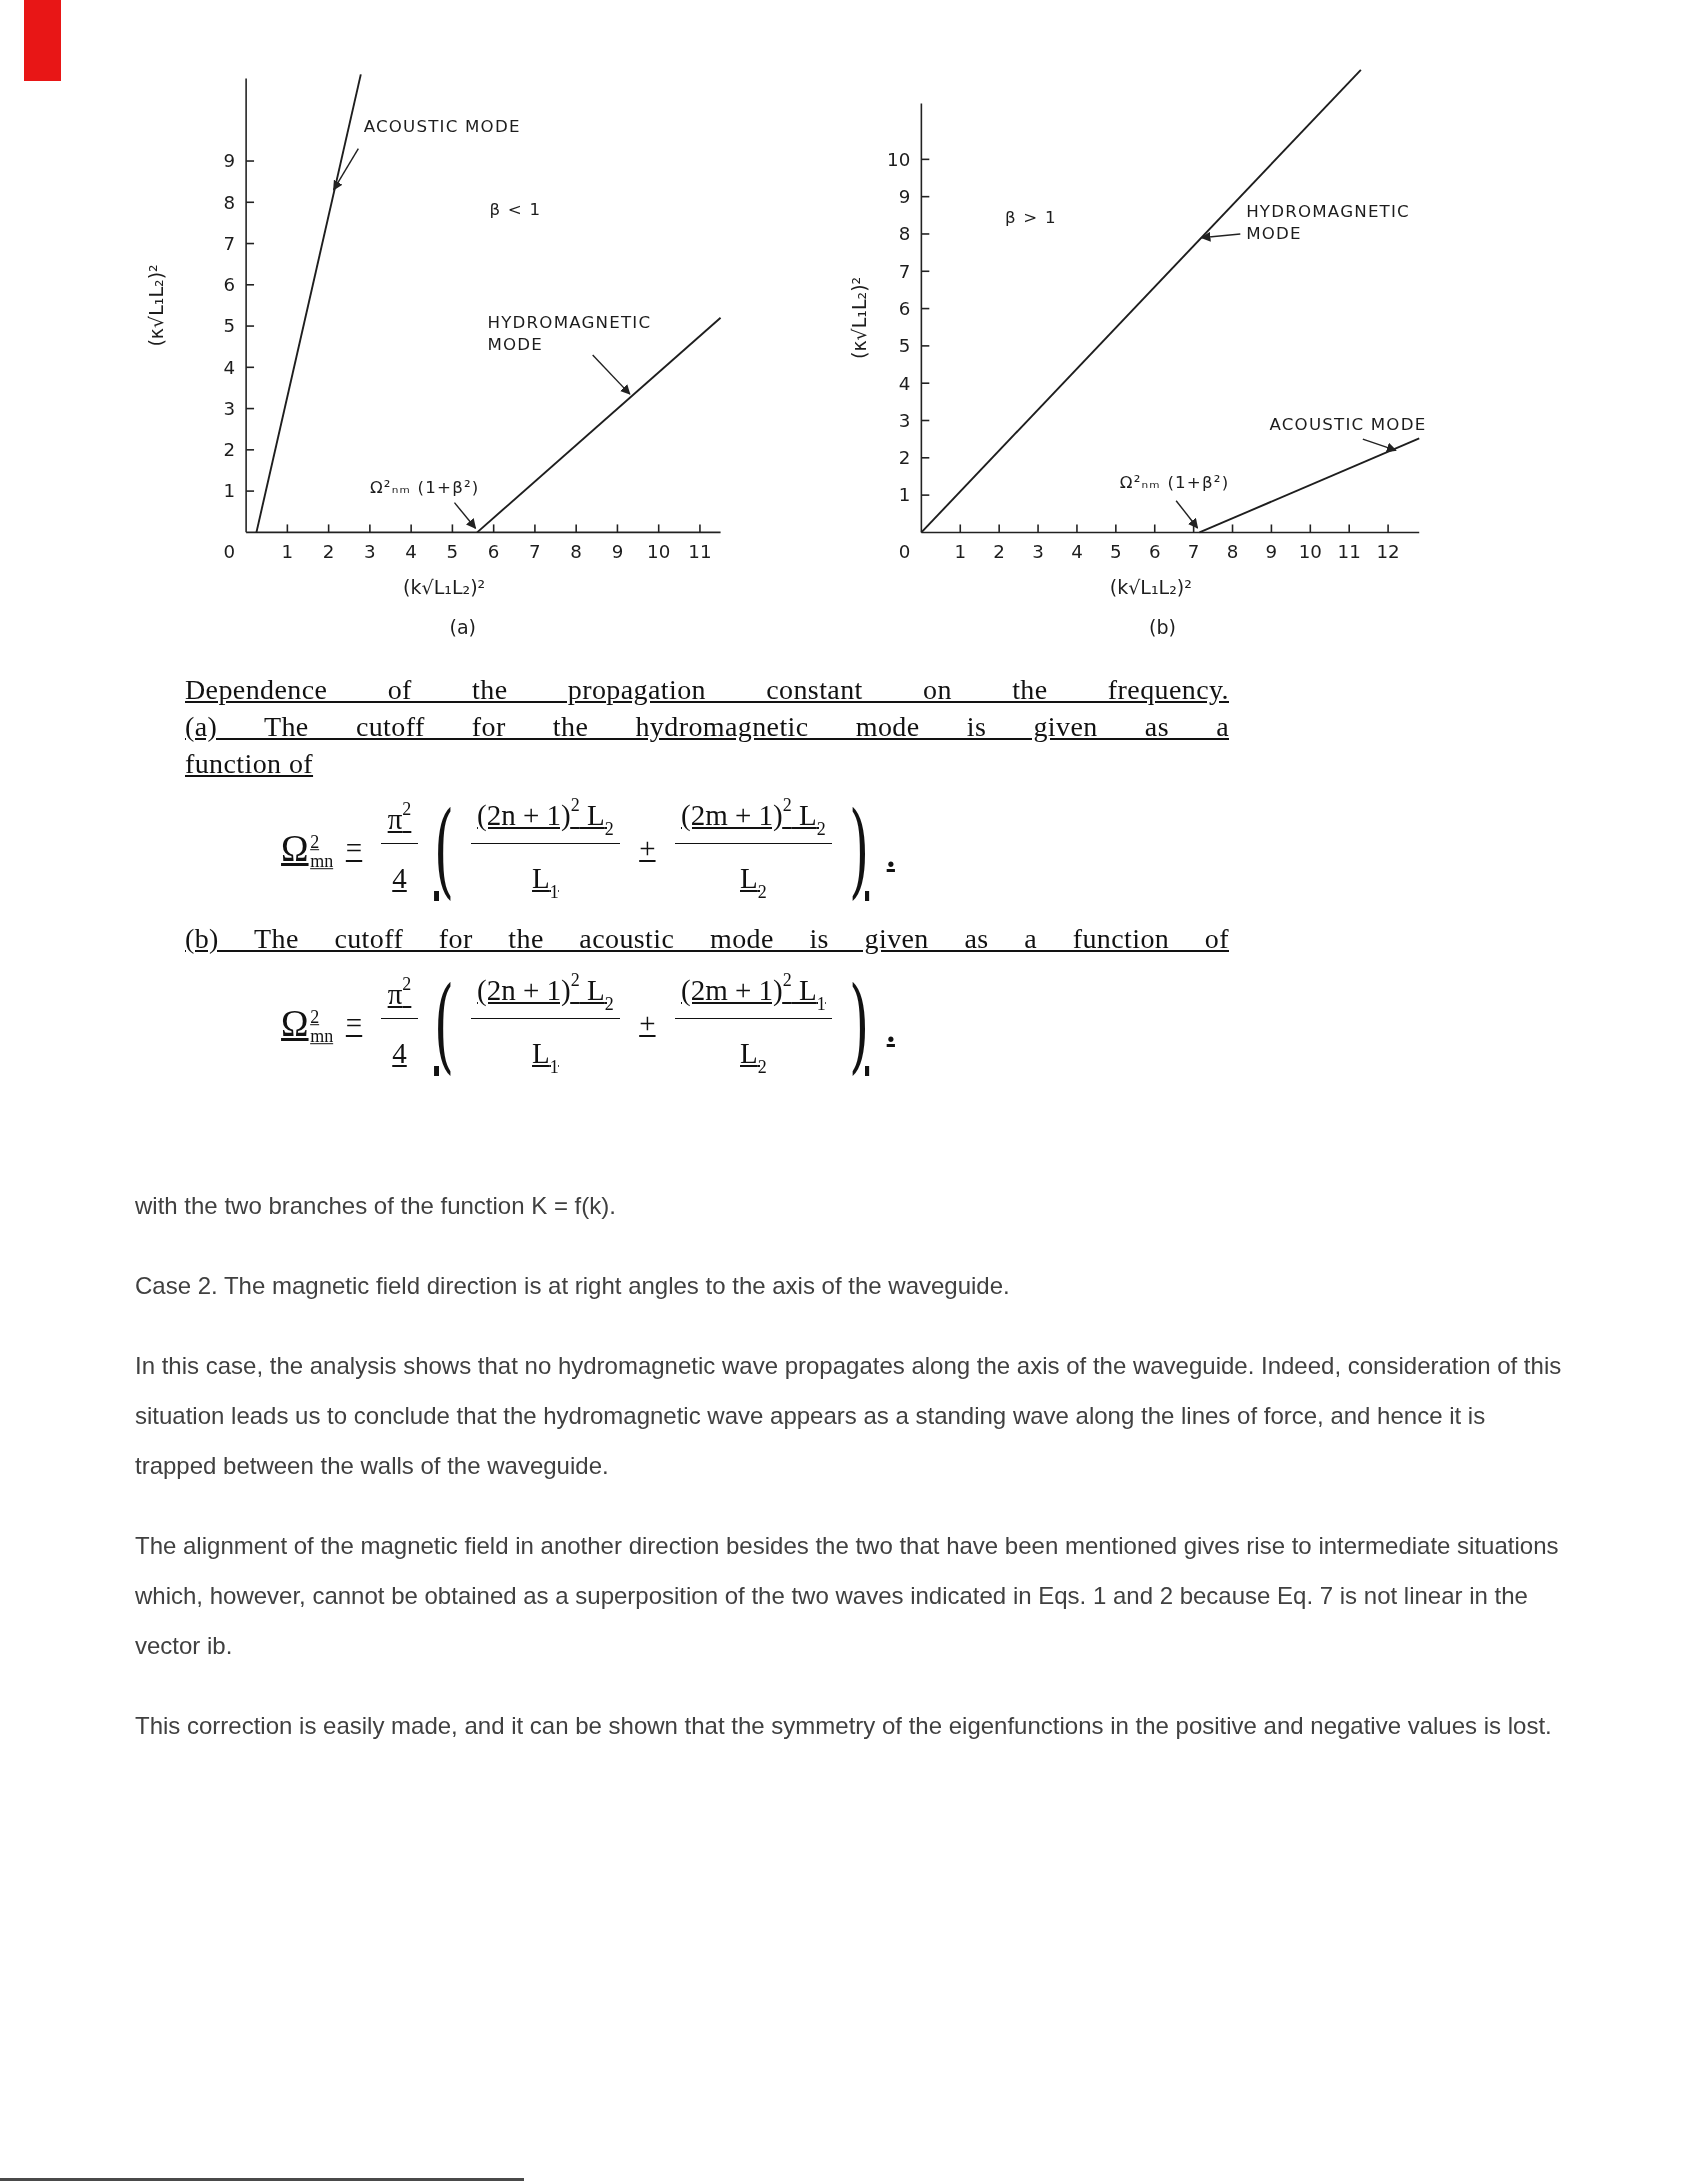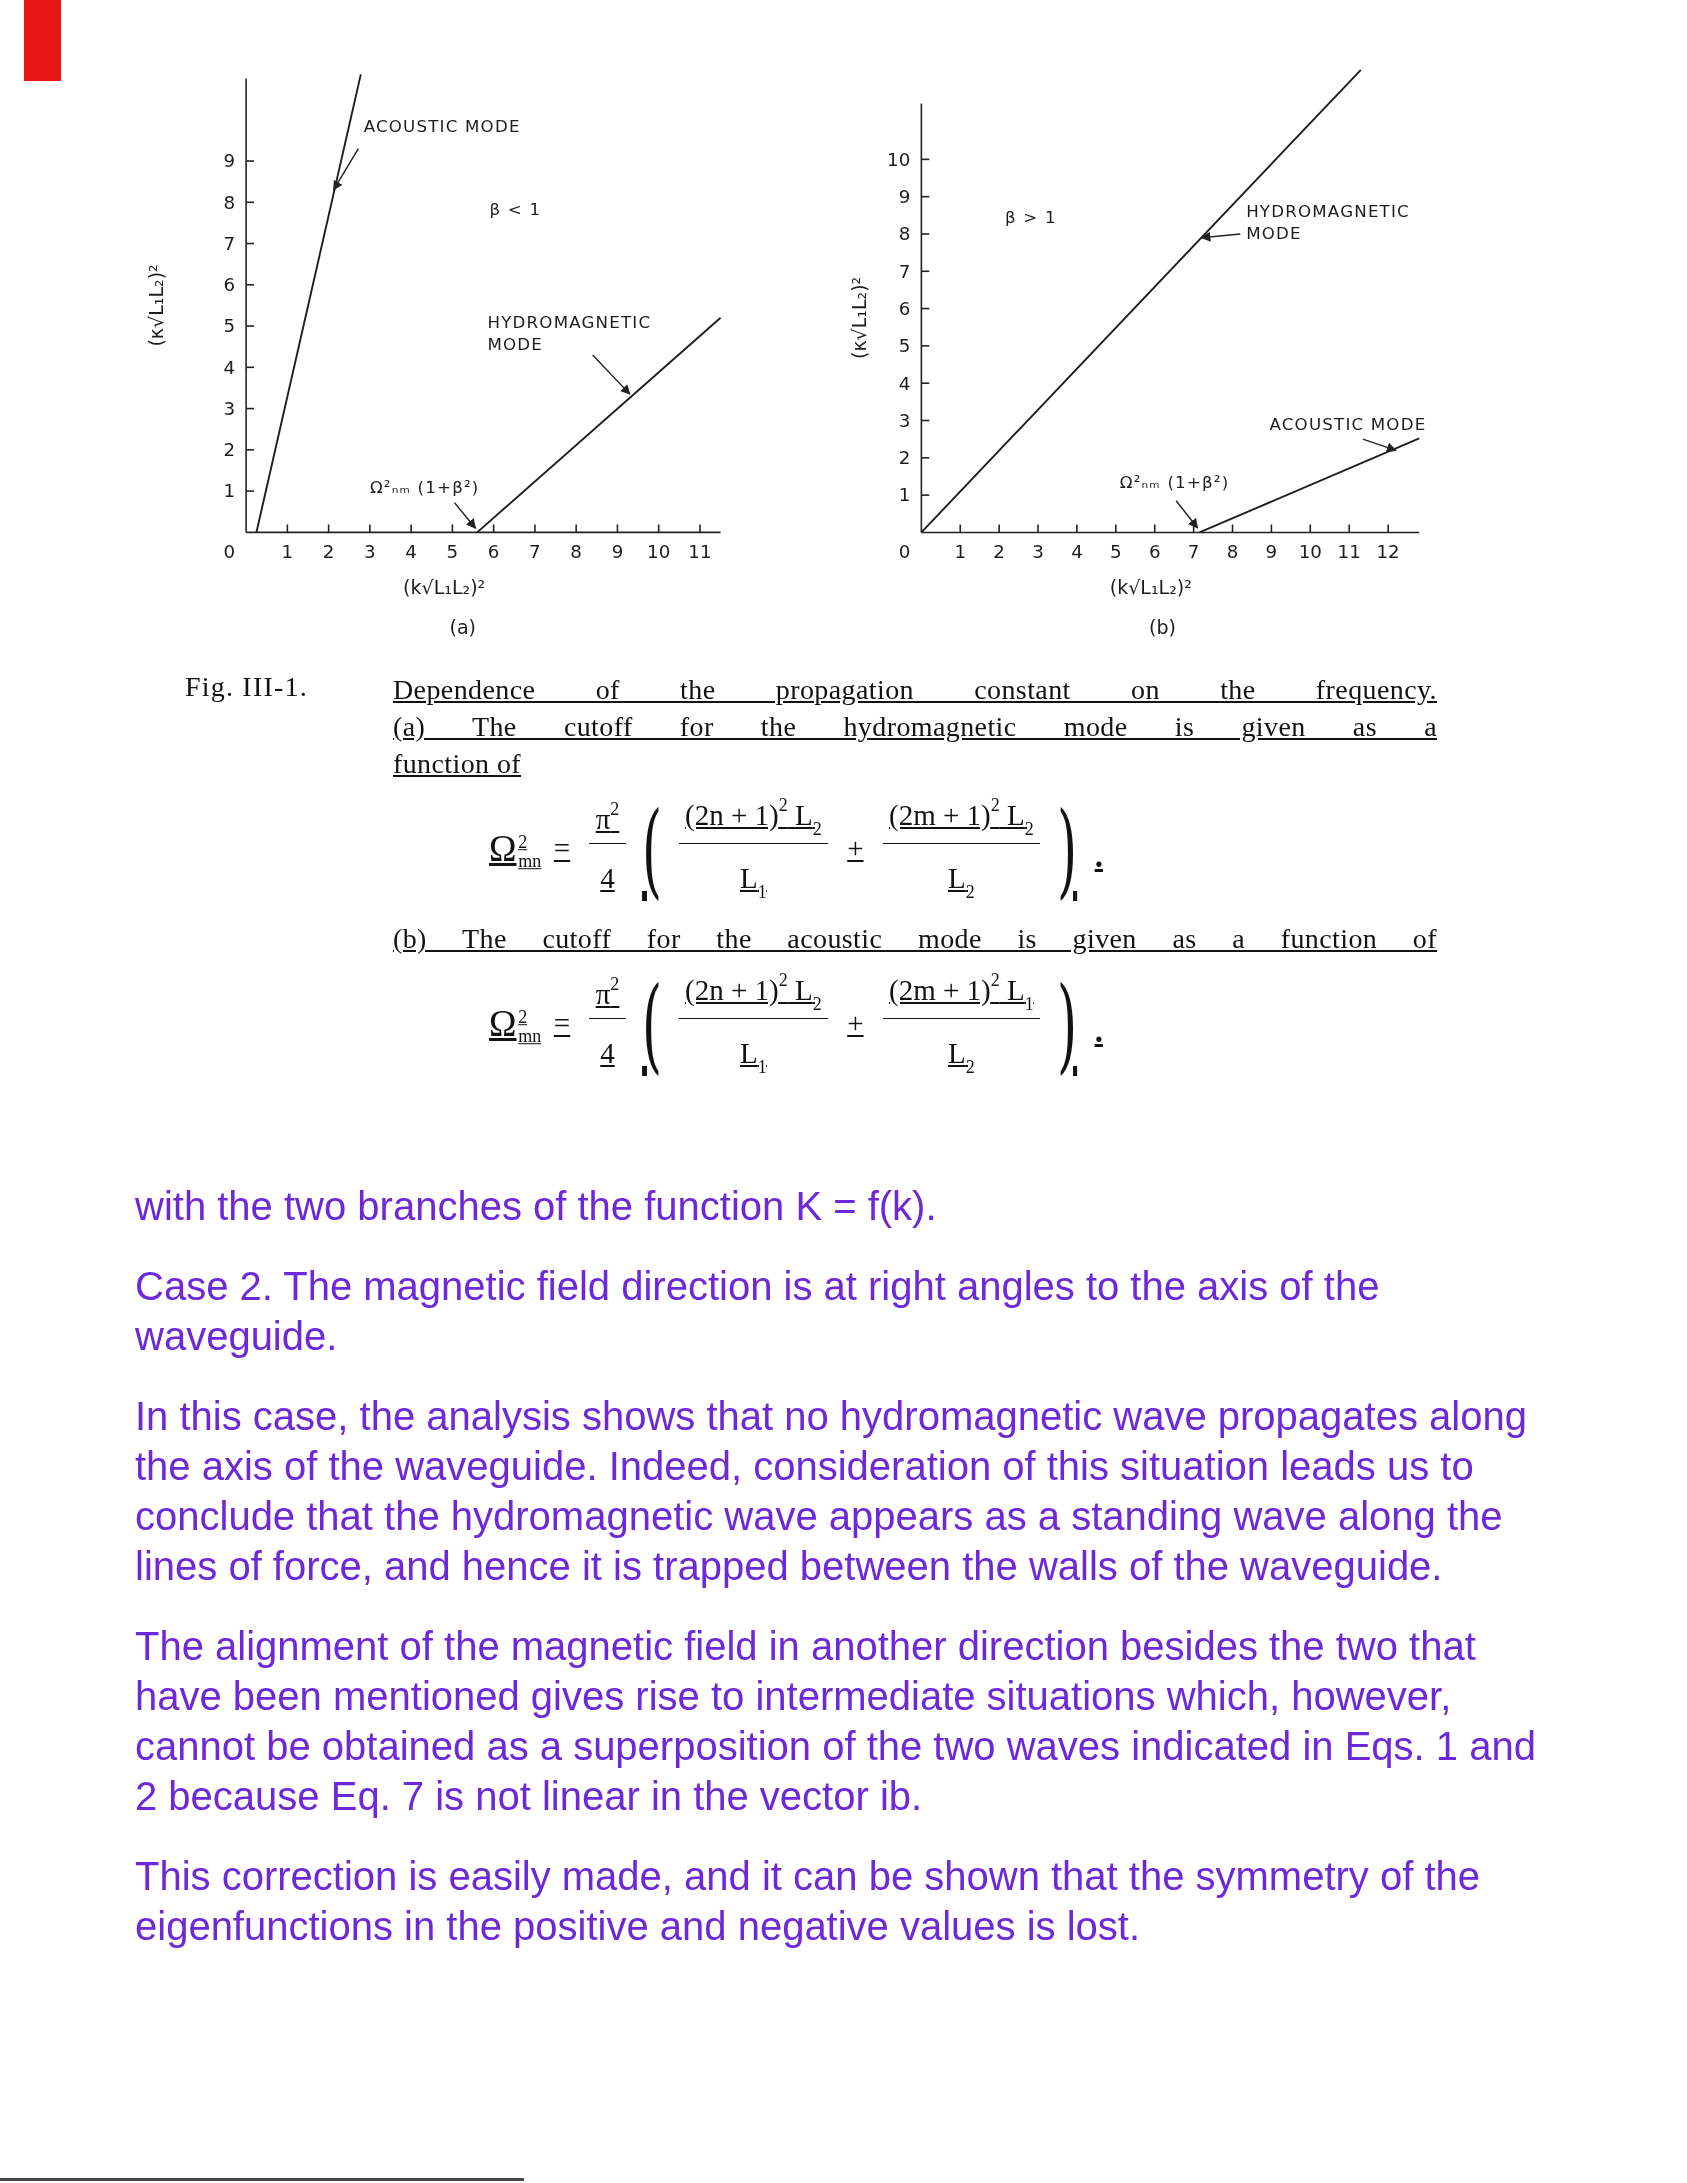--- a/index.html
+++ b/index.html
@@ -32,21 +32,21 @@
   .eq-op{margin:0 12.7px;}
   .frac{display:inline-flex;flex-direction:column;align-items:center;margin:0 6.4px;line-height:1.15;gap:12px;}
   .frac .num{padding:0 6.4px 6.4px;border-bottom:1.6px solid #111;white-space:nowrap;}
   .frac .den{padding:6.4px 6.4px 0;white-space:nowrap;}
   .frac sup{font-size:18px;position:relative;top:-3.2px;}
   .frac sub{font-size:18px;position:relative;top:3.2px;}
   .bigparen{font-family:"DejaVu Serif",serif;font-size:103px;font-weight:100;line-height:0;transform:scaleX(0.5);display:inline-block;}
   .eq-period{align-self:flex-end;margin:0 0 24px 8px;font-size:33px;font-weight:bold;}
 
   .body-text{position:absolute;left:135px;top:1181px;width:1433px;}
-  .body-text p{font-size:40px;line-height:50px;margin:0 0 30px;color:#6d28d9;}
+  .body-text p{font-size:24px;line-height:50px;margin:0 0 30px;color:#404040;}
 </style>
 </head>
 <body>
 
 <div class="page">
 
   <div class="artifact-red"></div>
 
   <svg class="chart chart-a" width="603" height="594" viewBox="0 0 760 748">
       <defs>
@@ -174,21 +174,20 @@
       <text x="538.55" y="465.75" class="ann" text-anchor="start">ACOUSTIC MODE</text>
       <line x1="656.15" y1="477.5" x2="697.8" y2="491.6" class="arrow" marker-end="url(#arr-b)"></line>
       <text x="349.9" y="538.6" class="ann" text-anchor="start">Ω²ₙₘ (1+β²)</text>
       <line x1="420.95" y1="555.05" x2="447.9" y2="589.36" class="arrow" marker-end="url(#arr-b)"></line>
       <text x="389.1" y="673" class="axlabel" text-anchor="middle">(k√L₁L₂)²</text>
       <text x="403.8" y="723" class="axlabel" text-anchor="middle">(b)</text>
       <text x="30" y="324.75" class="axlabel" text-anchor="middle" transform="rotate(-90 30 324.75)">(κ√L₁L₂)²</text>
     </svg>
 
   <div class="caption">
-    <div class="fig-label">Fig. III-1.</div>
     <div class="cap-body">
       <span class="cap-line just">Dependence of the propagation constant on the frequency.</span>
       <span class="cap-line just">(a) The cutoff for the hydromagnetic mode is given as a</span>
       <span class="cap-line">function of</span>
 
       <div class="equation">
         <span class="eq-lhs">
             <span class="eq-omega">Ω</span>
             <span class="supsub">
               <span>2</span>

